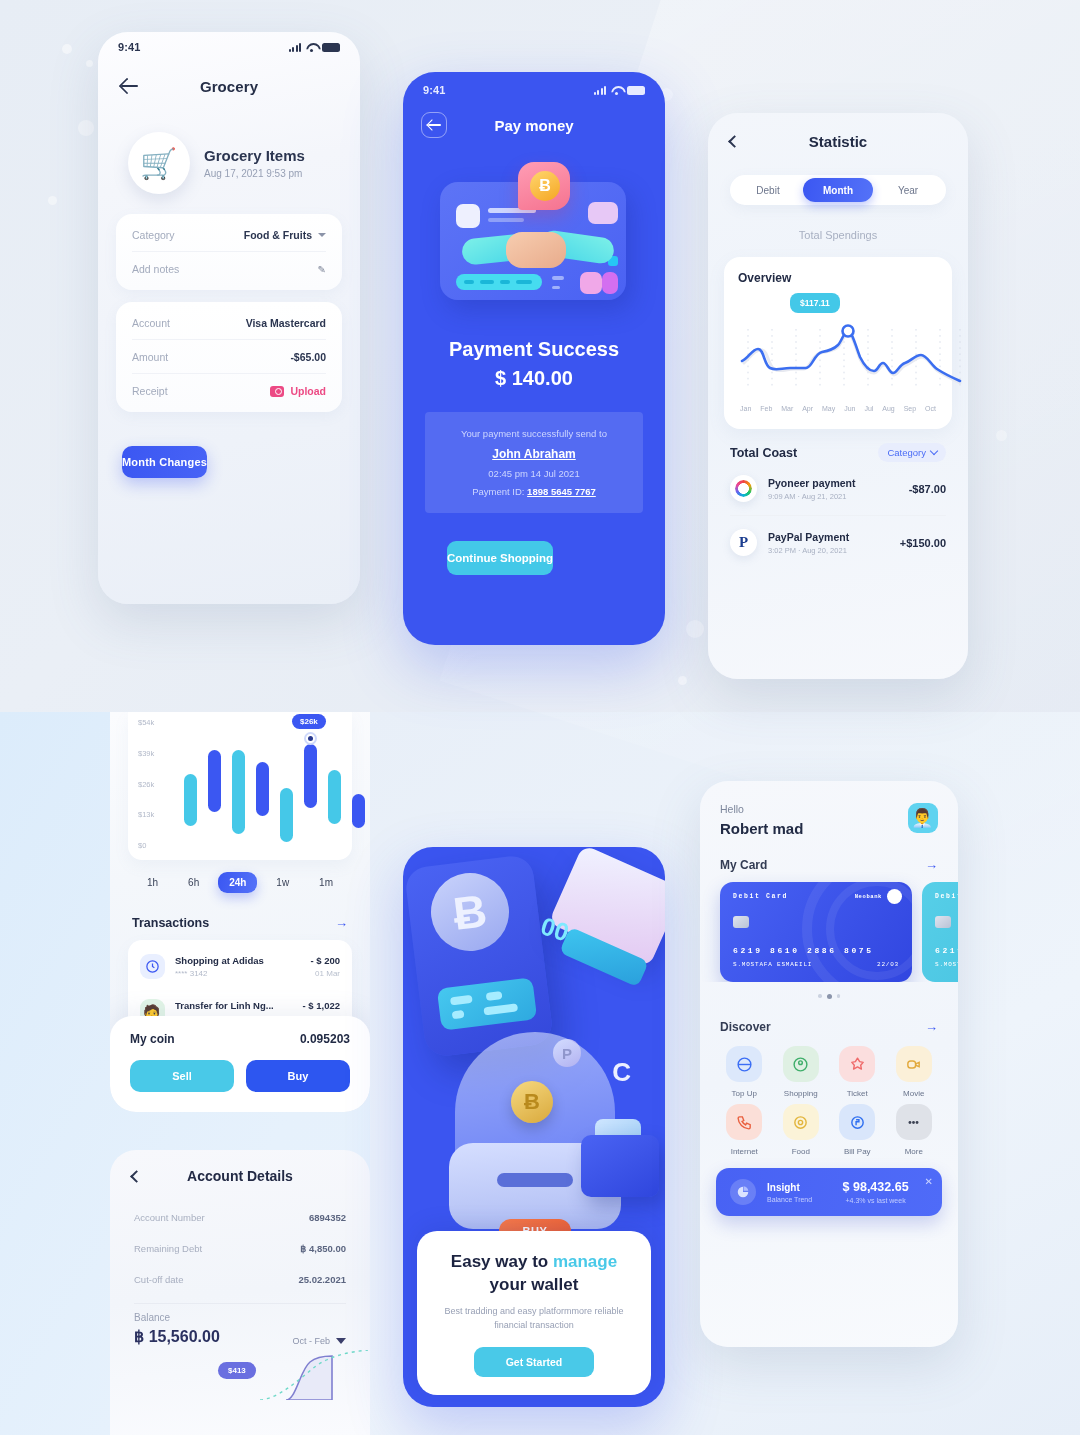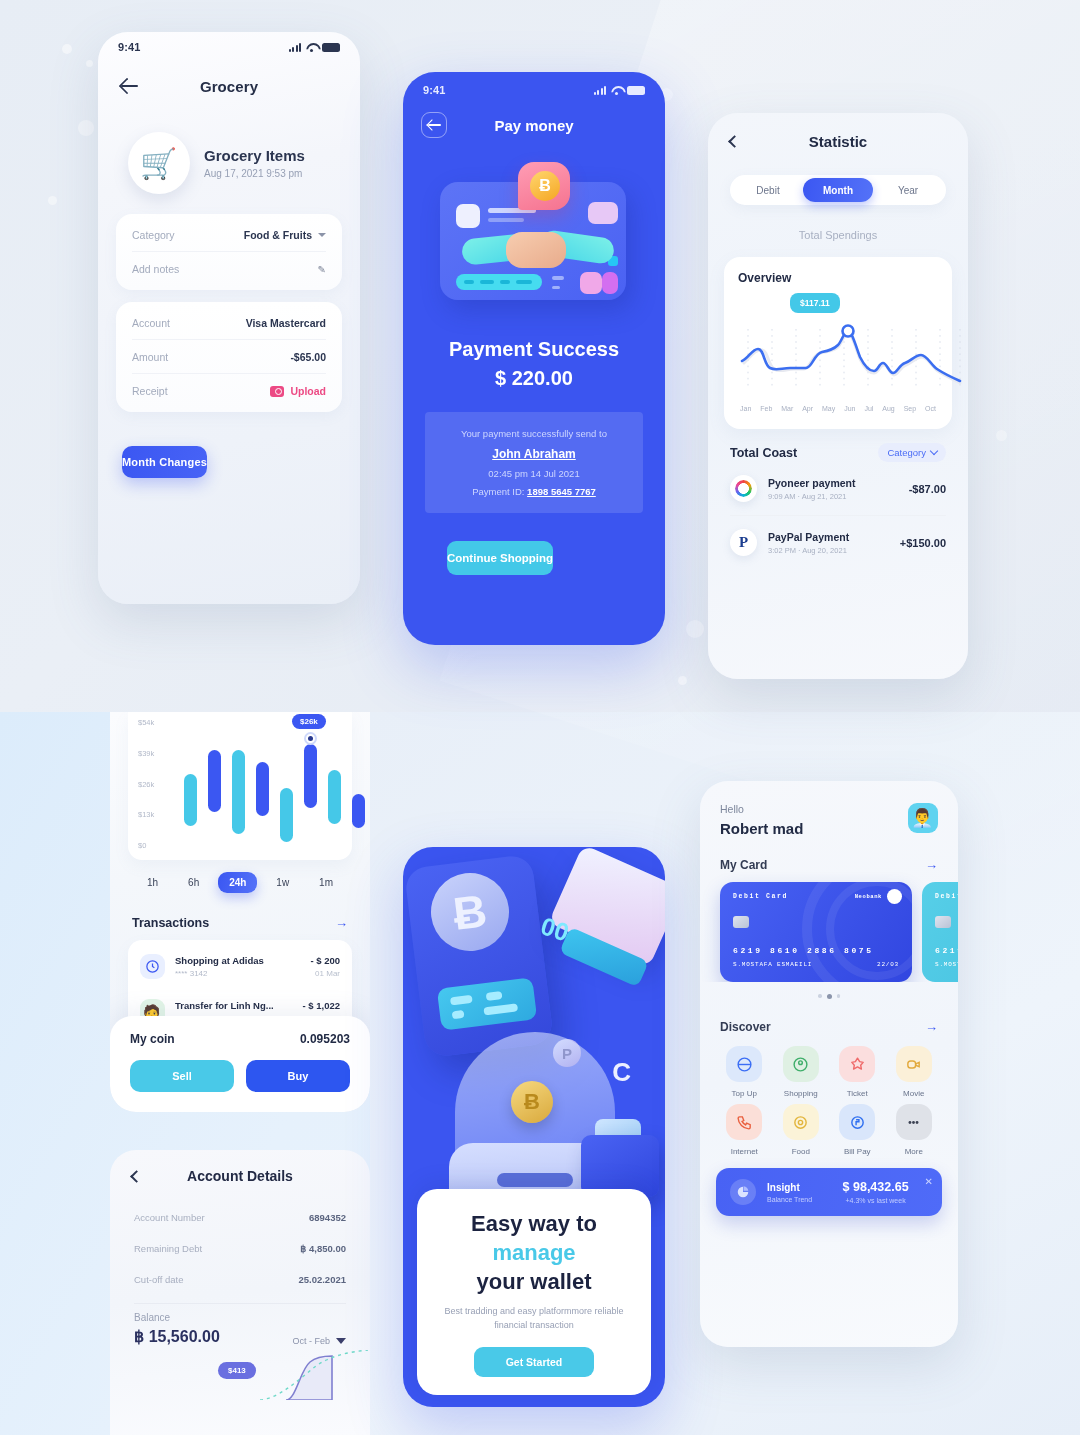--- a/index.html
+++ b/index.html
@@ -280,21 +280,21 @@
      background:#5a6fd8; }
   .w-wallet { position:absolute; right:6px; top:288px; width:78px; height:62px; border-radius:10px;
      background: linear-gradient(150deg,#4a63f3,#2f46dd); box-shadow:6px 10px 20px rgba(20,35,130,.3);}
   .w-wflap { position:absolute; right:24px; top:272px; width:46px; height:24px; border-radius:8px;
      background: linear-gradient(150deg,#cfe6ff,#9fcdf5);}
   .w-buy { position:absolute; left:96px; top:372px; width:72px; height:24px; border-radius:12px;
      background: linear-gradient(150deg,#fb7b48,#ef5c2d); color:#fff; font-size:11px; font-weight:700;
      display:flex;align-items:center;justify-content:center; letter-spacing:.6px; cursor:pointer;}
   .w-sheet { position:absolute; left:14px; right:14px; bottom:12px; background:#fff; border-radius:20px;
      padding: 20px 18px 18px; text-align:center; box-shadow: 0 -4px 22px rgba(30,50,160,.18); }
-  .w-h { font-size:22px; font-weight:700; color:#1c2340; line-height:1.32; }
+  .w-h { font-size:17px; font-weight:700; color:#1c2340; line-height:1.32; }
   .w-h .cy { color:#49c9e8; }
   .w-p { font-size:9px; color:#98a0b5; margin-top:9px; line-height:1.55; }
   .w-btn { margin: 14px auto 0; width:120px; height:30px; border-radius:9px; background:#49c9e8; color:#fff;
      font-size:10.5px; font-weight:700; display:flex;align-items:center;justify-content:center; border:none; cursor:pointer;}
 
   
   #p7 { left: 700px; top: 781px; width: 258px; height: 566px;
         background: linear-gradient(170deg,#f6f8fc 0%,#f1f5fb 50%,#f8fafd 100%); border-radius: 28px; }
   .h-top { display:flex; align-items:flex-start; justify-content:space-between; padding: 22px 20px 0; }
   .h-hello { font-size:10.5px; color:#7d879c; }
@@ -462,21 +462,21 @@
       <div class="sq-pk2"></div>
       <div class="sq-cy"></div>
       <div class="bubble"></div>
       <div class="btc">Ƀ</div>
       <div class="arm-l"></div>
       <div class="arm-r"></div>
       <div class="hand"></div>
     </div>
 
     <div class="pay-title">Payment Success</div>
-    <div class="pay-amt">$ 220.00</div>
+    <div class="pay-amt">$ 140.00</div>
 
     <div class="pay-box">
       <div class="l1">Your payment successfully send to</div>
       <div class="l2">John Abraham</div>
       <div class="l3">02:45 pm  14 Jul 2021</div>
       <div class="l4">
         <span>Payment ID:</span>
         <u>1898 5645 7767</u>
       </div>
     </div>

